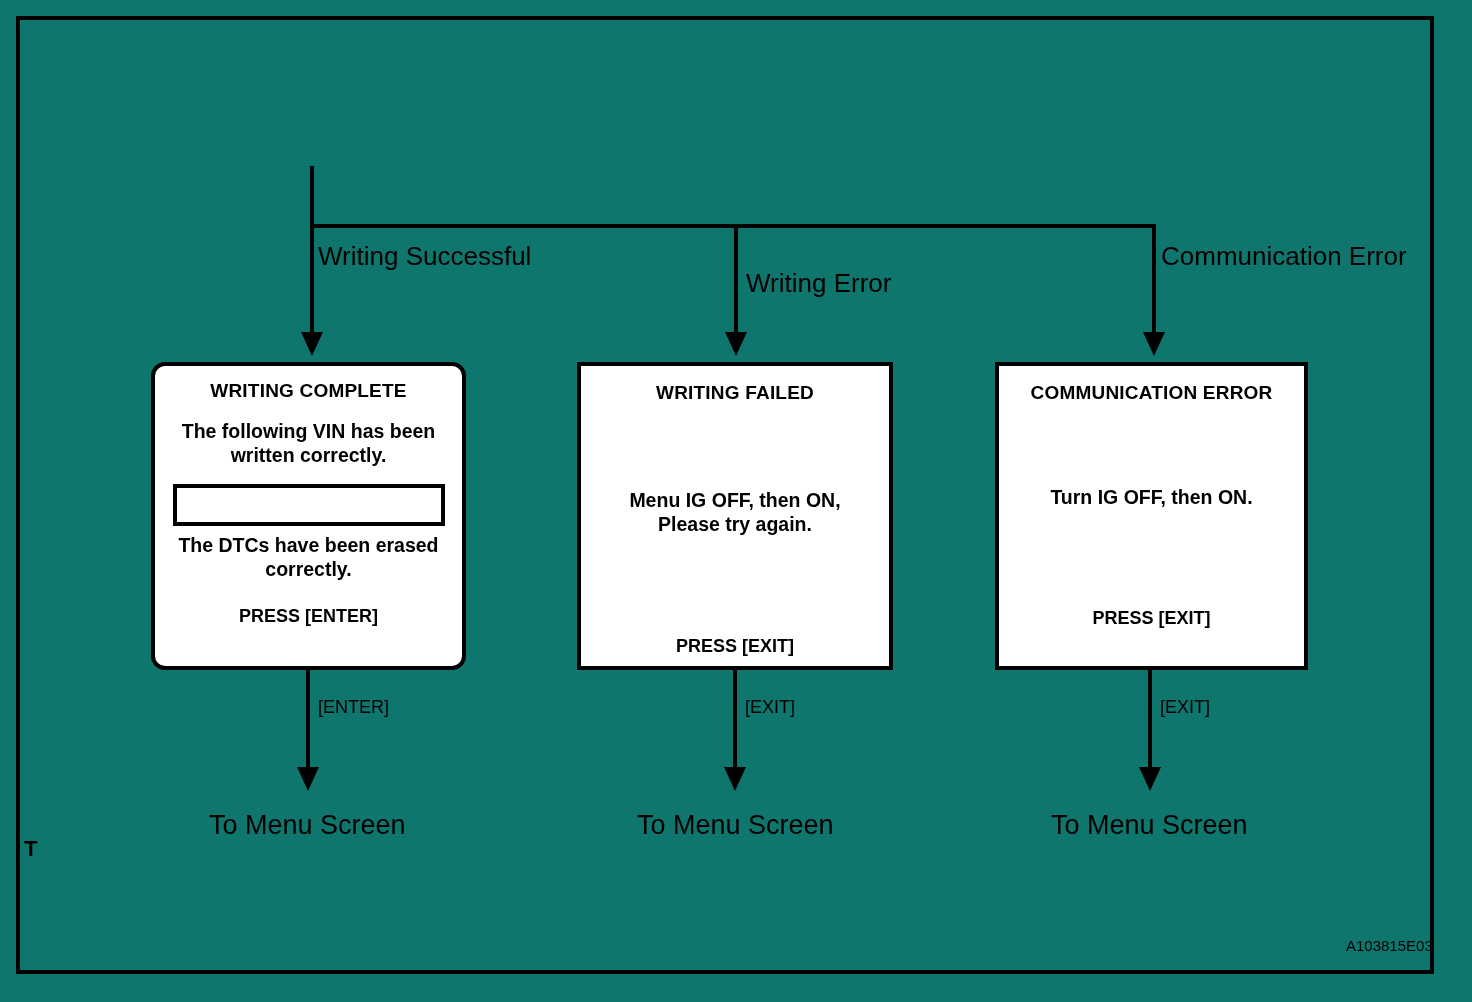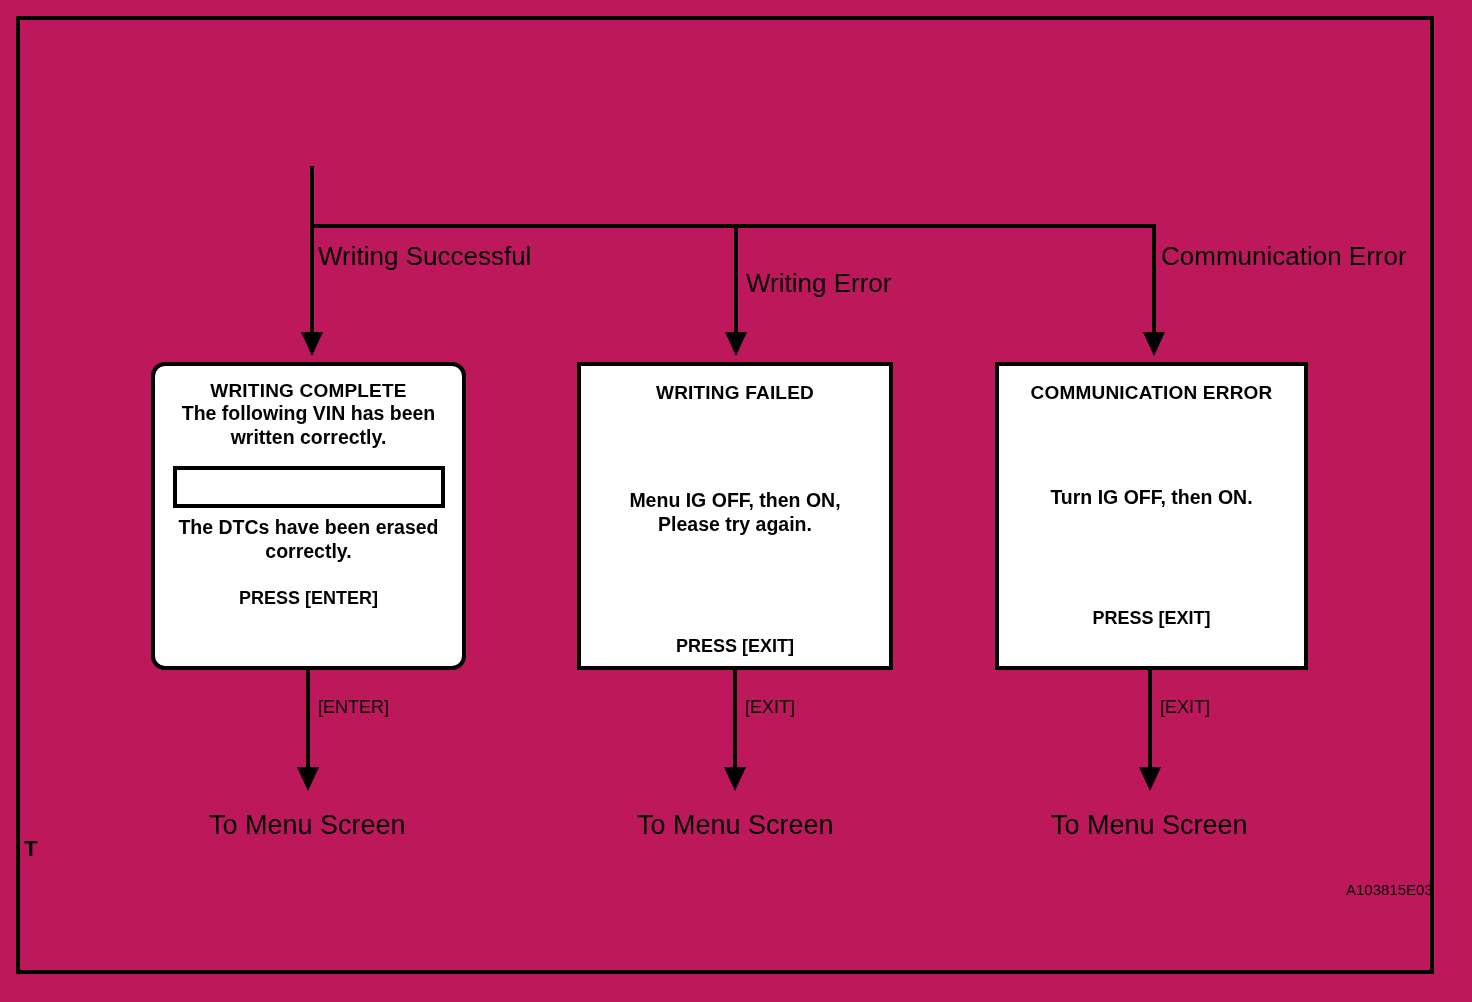--- a/index.html
+++ b/index.html
@@ -8,21 +8,21 @@
     background: #ffffff;
   }
   body {
     font-family: "Liberation Sans", sans-serif;
     color: #000000;
   }
   #page {
     position: relative;
     width: 1472px;
     height: 1002px;
-    background: #be185d;
+    background: #0f766e;
     overflow: hidden;
   }
   
   #outer-frame {
     position: absolute;
     left: 16px;
     top: 16px;
     width: 1418px;
     height: 958px;
     border: 4px solid #000000;
@@ -105,21 +105,21 @@
     position: absolute;
     left: 24px;
     top: 838px;
     font-size: 22px;
     font-weight: bold;
     line-height: 1;
   }
   #figure-code {
     position: absolute;
     left: 1346px;
-    top: 882px;
+    top: 938px;
     font-size: 15px;
     line-height: 1;
     white-space: nowrap;
   }
 </style>
 </head>
 <body>
 
 <div id="page">
 
@@ -136,21 +136,21 @@
 
   <div class="vline" style="left:1152px; top:224px; height:110px;"></div>
   <div class="arrowhead" style="left:1143px; top:332px;"></div>
 
   <div class="flow-label" style="left:318px; top:243px;">Writing Successful</div>
   <div class="flow-label" style="left:746px; top:243px;margin-top:27px;">Writing Error</div>
   <div class="flow-label" style="left:1161px; top:243px;">Communication Error</div>
 
   <div class="screen-box" style="left:151px; top:362px; width:315px; height:308px; padding-top:14px;border-radius:14px;">
     <div class="screen-title">WRITING COMPLETE</div>
-    <div class="screen-body" style="">
+    <div class="screen-body" style="margin-top:18px;">
       <div>The following VIN has been</div>
       <div>written correctly.</div>
     </div>
     <div class="vin-field" style="margin-top:16px; width:272px; height:42px;"></div>
     <div class="screen-body" style="margin-top:8px;">
       <div>The DTCs have been erased</div>
       <div>correctly.</div>
     </div>
     <div class="screen-footer" style="margin-top:24px;">PRESS [ENTER]</div>
   </div>

